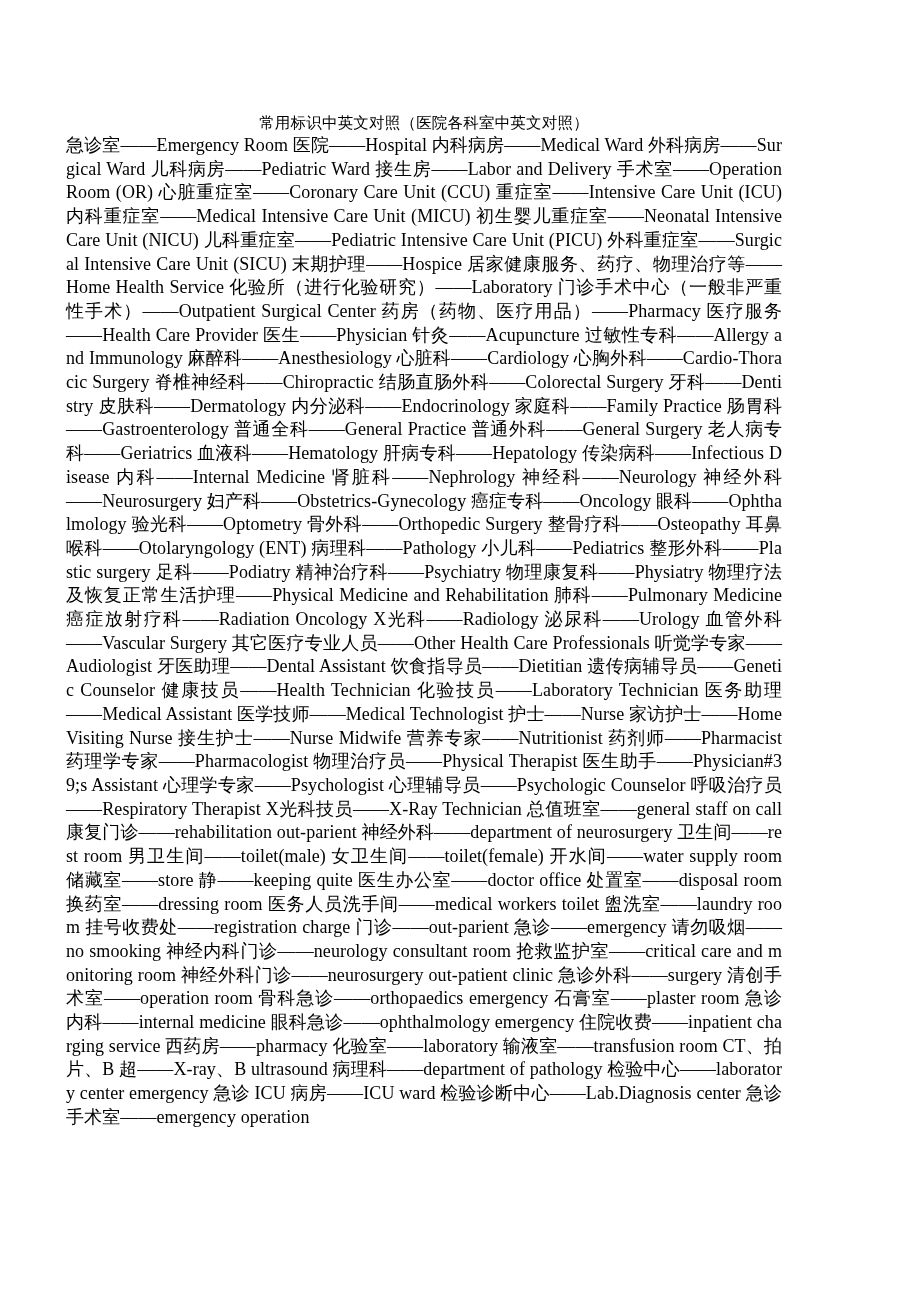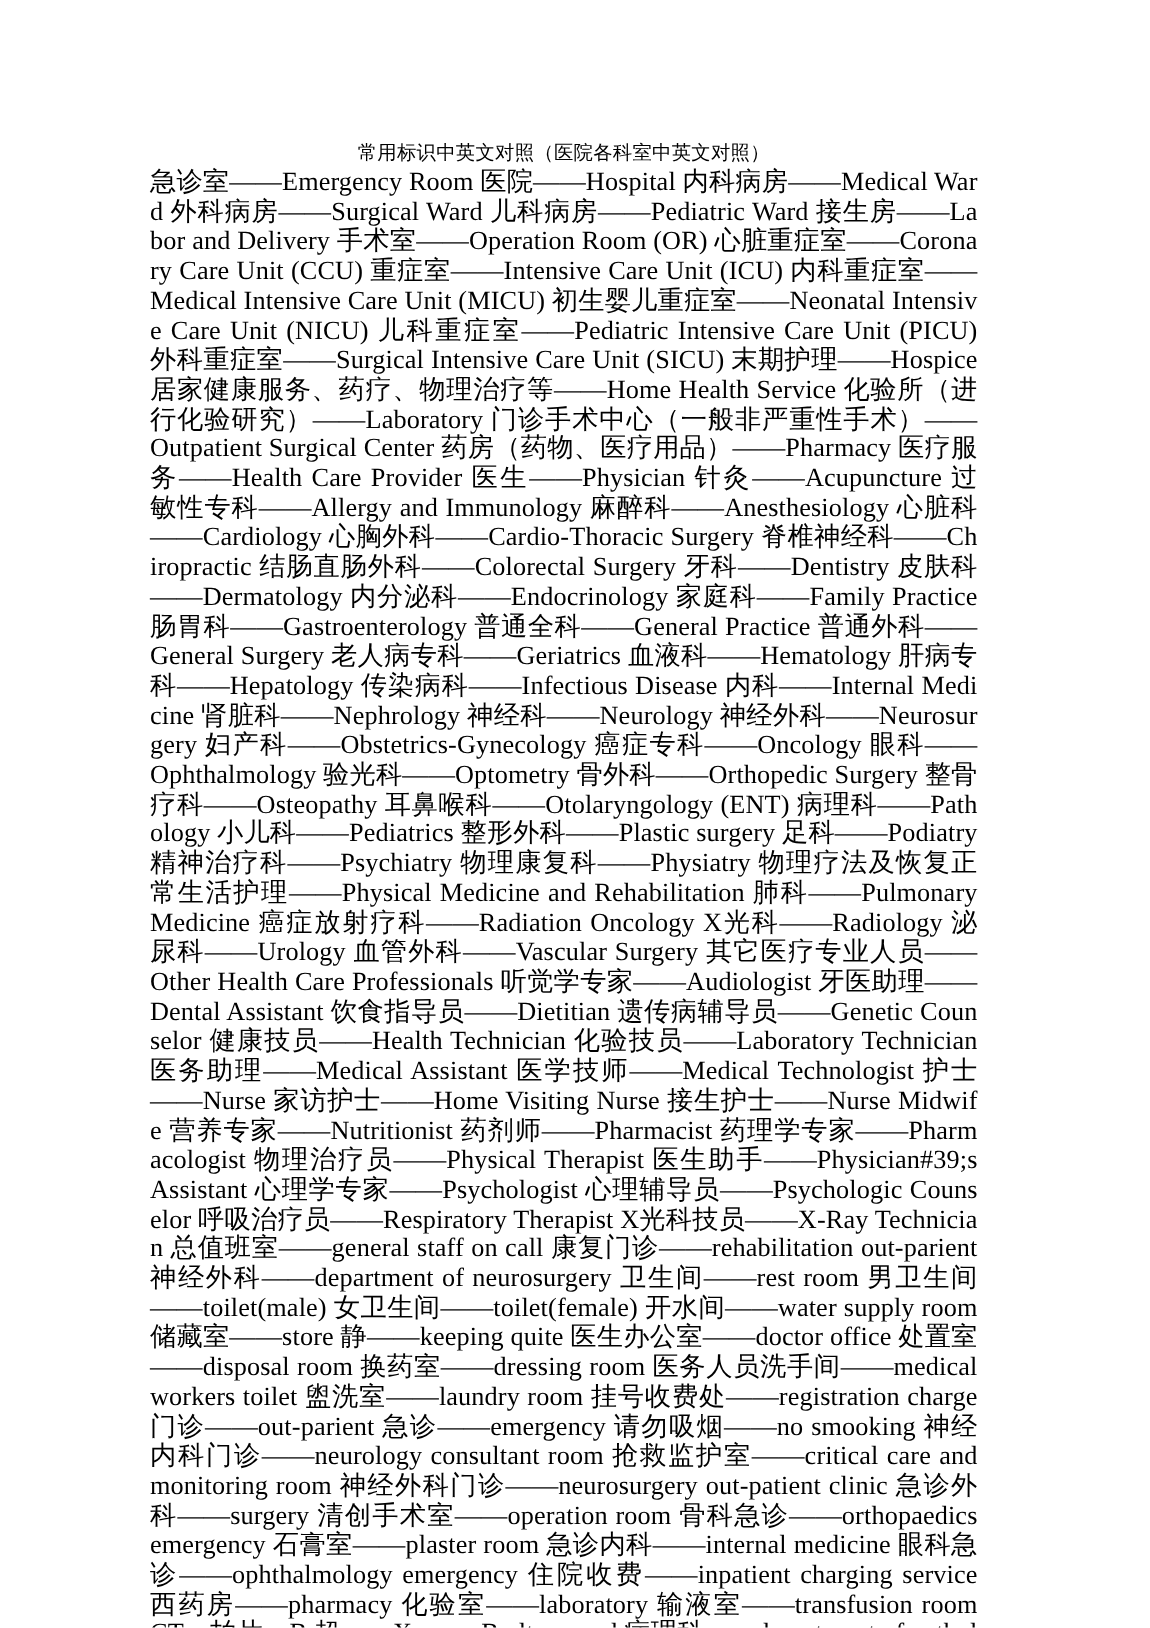--- a/index.html
+++ b/index.html
@@ -14,32 +14,32 @@
     overflow: hidden;
     font-family: "Liberation Serif", "DejaVu Serif", serif;
     color: #000000;
     -webkit-font-smoothing: antialiased;
   }
   .page {
     position: relative;
     width: 920px;
     height: 1076px;
     box-sizing: border-box;
-    padding: 112px 138px 0 120px;
+    padding: 112px 138px 0 66px;
   }
   .doc-title {
     font-size: 15.5px;
     line-height: 21px;
     text-align: center;
     margin: 0 0 1px 0;
     letter-spacing: 0.2px;
     font-weight: normal;
   }
   .body-text {
-    font-size: 21px;
+    font-size: 18px;
     line-height: 23.7px;
     text-align: justify;
     text-justify: inter-character;
     text-align-last: left;
     margin: 0;
     word-break: break-all;
     letter-spacing: 0.1px;
   }
 </style>
 </head>

